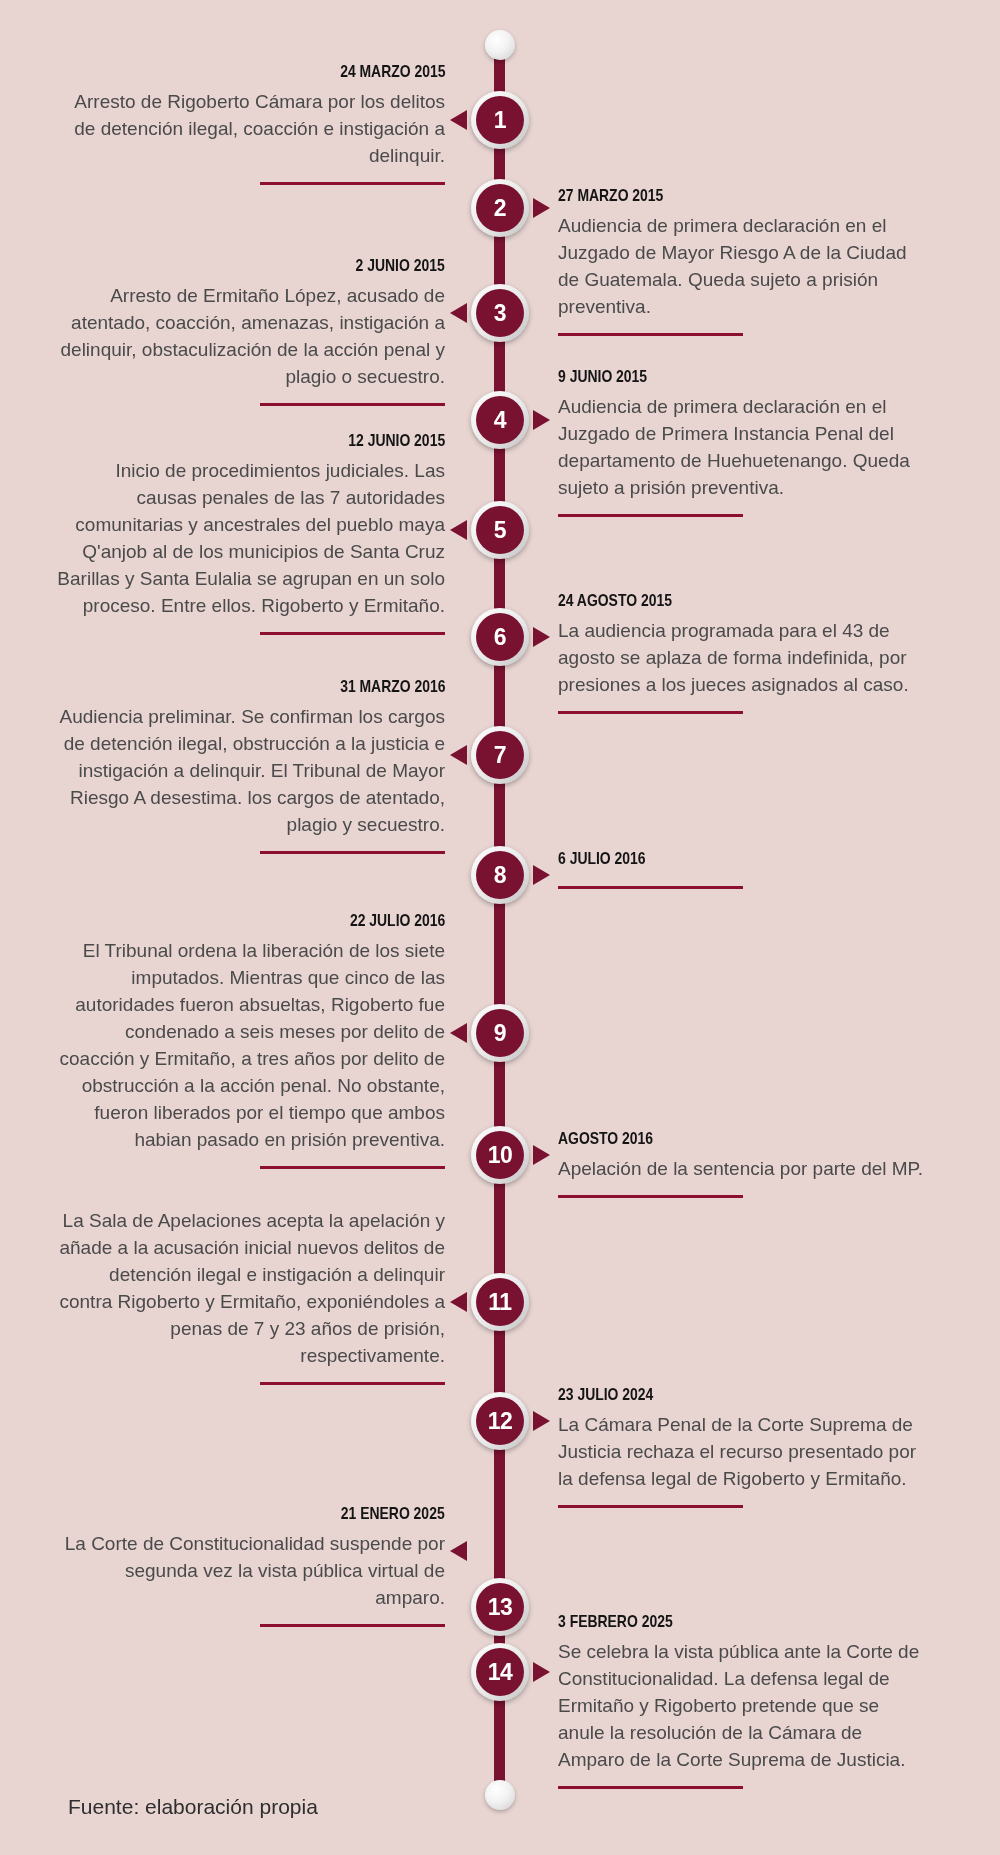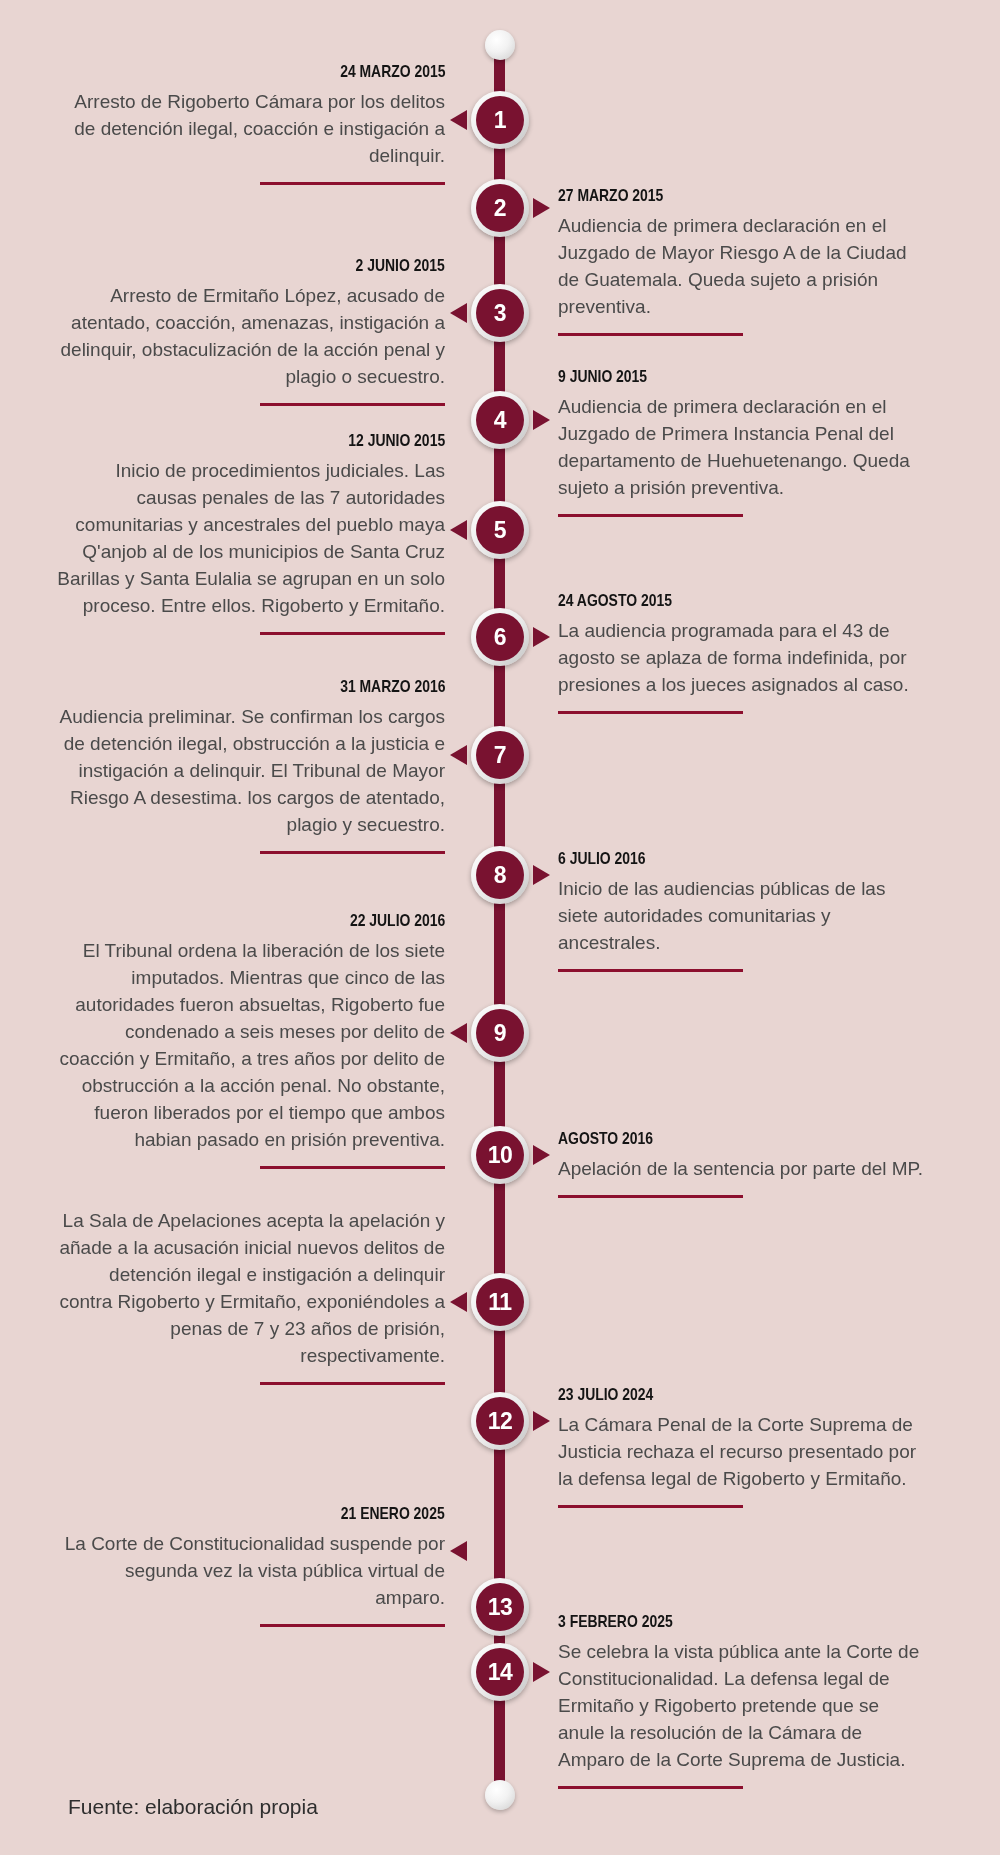--- a/index.html
+++ b/index.html
@@ -180,21 +180,20 @@
         <div class="event-date"><span>31 MARZO 2016</span></div>
         <div class="event-desc">Audiencia preliminar. Se confirman los cargos de detención ilegal, obstrucción a la justicia e instigación a delinquir. El Tribunal de Mayor Riesgo A desestima. los cargos de atentado, plagio y secuestro.</div>
         <div class="event-rule"></div>
       </div>
       <div class="event-circle" style="left: 471px; top: 846px;">
         <div class="inner">8</div>
       </div>
       <div class="arrow right-point" style="top: 865px; left: 533px;"></div>
       <div class="event-text side-right" style="top: 845px;">
         <div class="event-date"><span>6 JULIO 2016</span></div>
-        <div class="event-desc">Inicio de las audiencias públicas de las siete autoridades comunitarias y ancestrales.</div>
         <div class="event-rule"></div>
       </div>
       <div class="event-circle" style="left: 471px; top: 1004px;">
         <div class="inner">9</div>
       </div>
       <div class="arrow left-point" style="top: 1023px; left: 450px;"></div>
       <div class="event-text side-left" style="top: 907px;">
         <div class="event-date"><span>22 JULIO 2016</span></div>
         <div class="event-desc">El Tribunal ordena la liberación de los siete imputados. Mientras que cinco de las autoridades fueron absueltas, Rigoberto fue condenado a seis meses por delito de coacción y Ermitaño, a tres años por delito de obstrucción a la acción penal. No obstante, fueron liberados por el tiempo que ambos habian pasado en prisión preventiva.</div>
         <div class="event-rule"></div>

